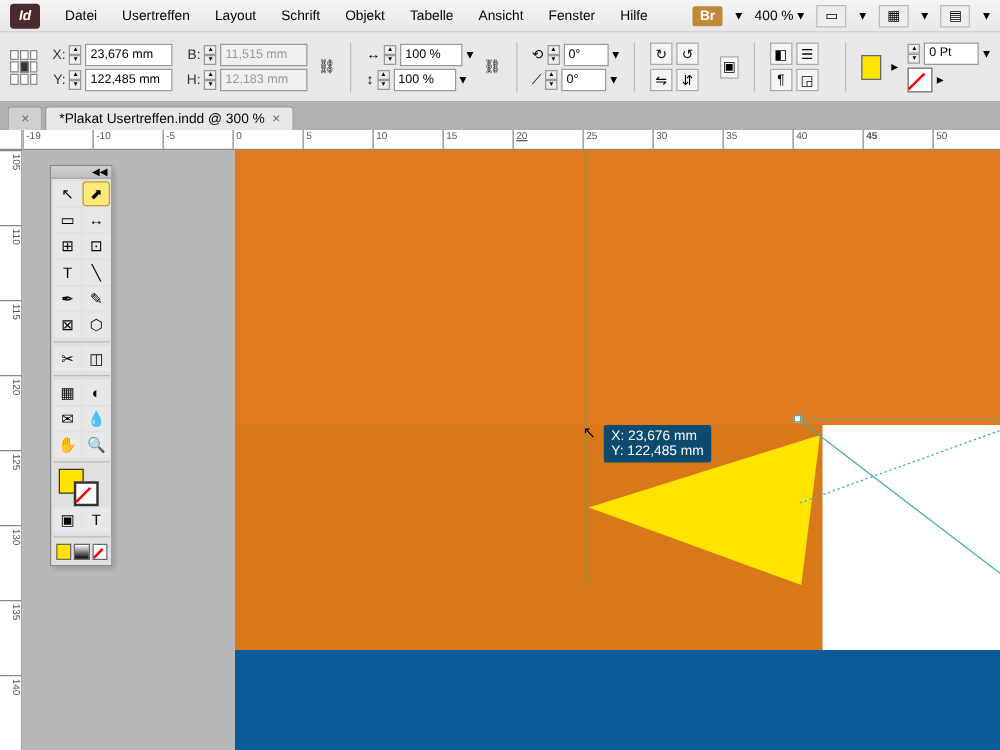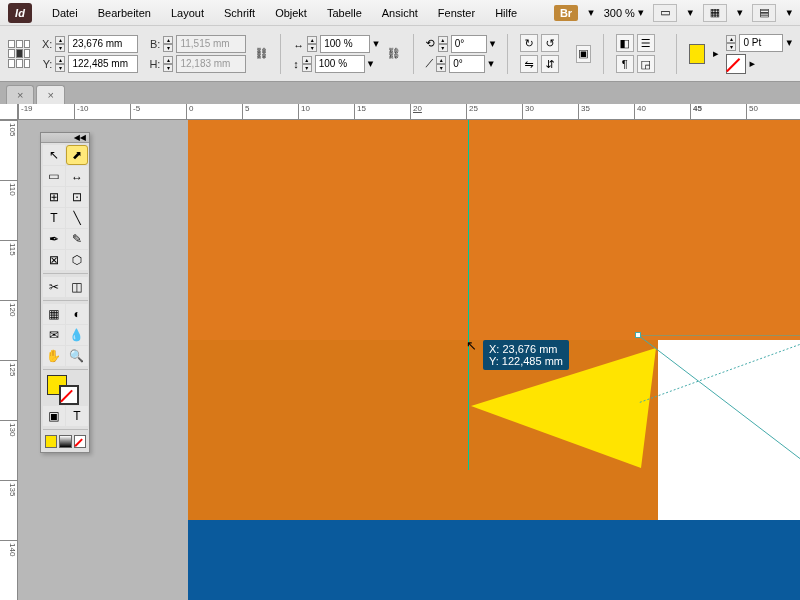--- a/index.html
+++ b/index.html
@@ -76,33 +76,33 @@
 .fs-stroke::after { content: ''; position: absolute; inset: 0; border-top: 2px solid red; transform: rotate(-45deg); top: 7px; }
 .tool-bottom-row { grid-column: 1/3; display: flex; gap: 2px; padding: 2px; }
 .mode-sw { width: 13px; height: 13px; border: 1px solid #666; }
 </style>
 </head>
 <body>
 
 <div class="menubar">
   <div class="app-logo">Id</div>
   <div class="menu-item">Datei</div>
-  <div class="menu-item">Bearbeiten</div>
+  <div class="menu-item">Usertreffen</div>
   <div class="menu-item">Layout</div>
   <div class="menu-item">Schrift</div>
   <div class="menu-item">Objekt</div>
   <div class="menu-item">Tabelle</div>
   <div class="menu-item">Ansicht</div>
   <div class="menu-item">Fenster</div>
   <div class="menu-item">Hilfe</div>
   <div class="menubar-right">
     <div class="br-badge">Br</div>
     <span>▾</span>
     <div class="zoom-display">
-      <span>300 %</span>
+      <span>400 %</span>
       <span>▾</span>
     </div>
     <div class="icon-btn">▭</div>
     <span>▾</span>
     <div class="icon-btn">▦</div>
     <span>▾</span>
     <div class="icon-btn">▤</div>
     <span>▾</span>
   </div>
 </div>
@@ -231,20 +231,21 @@
       <span>▸</span>
     </div>
   </div>
 </div>
 
 <div class="tabbar">
   <div class="tab">
     <span class="tab-close">×</span>
   </div>
   <div class="tab active">
+    <span>*Plakat Usertreffen.indd @ 300 %</span>
     <span class="tab-close">×</span>
   </div>
 </div>
 
 <div class="ruler-corner"></div>
 <div class="ruler-h" id="ruler-h">
     <div class="ruler-h-tick" style="left: 0px;">-19</div>
     <div class="ruler-h-tick" style="left: 56px;">-10</div>
     <div class="ruler-h-tick" style="left: 112px;">-5</div>
     <div class="ruler-h-tick" style="left: 168px;">0</div>

